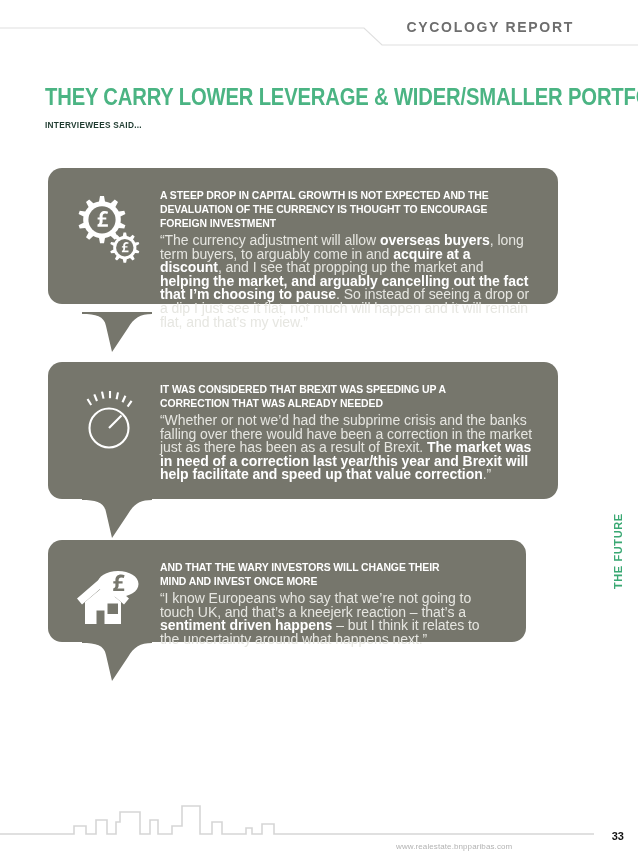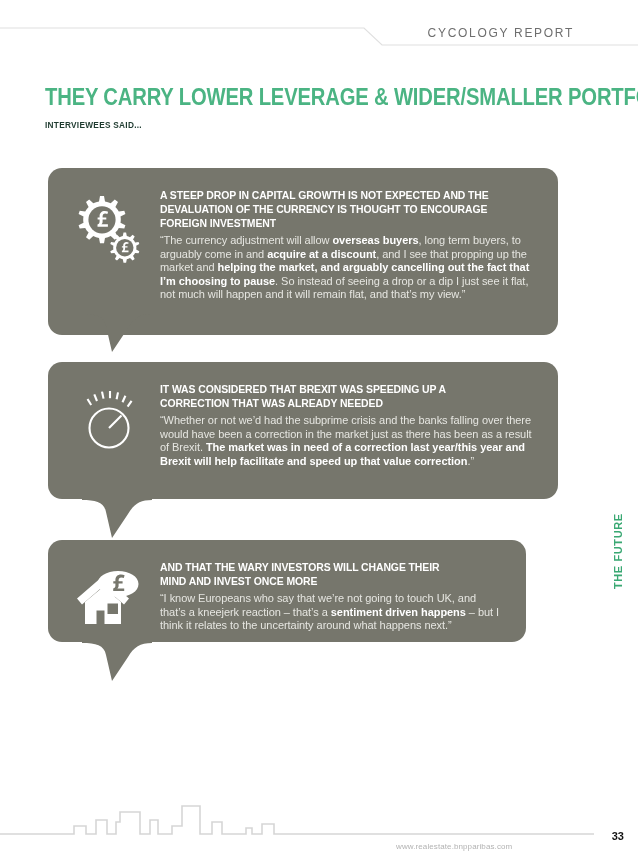--- a/index.html
+++ b/index.html
@@ -28,27 +28,27 @@
     width: 638px;
     height: 60px;
   }
   .header-rule {
     position: absolute;
     top: 20px; left: 0;
     width: 638px; height: 34px;
   }
   .header-title {
     position: absolute;
-    top: 26px;
+    top: 19px;
     right: 64px;
-    font-size: 12px;
+    font-size: 14px;
     letter-spacing: 1.7px;
     color: #6e6e6e;
     font-family: "Liberation Sans", sans-serif;
-    font-weight: 400;
+    font-weight: 700;
     white-space: nowrap;
   }
 
   
   .section-title {
     position: absolute;
     top: 84px;
     left: 45px;
     font-family: "Liberation Sans Narrow", "Liberation Sans", sans-serif;
     font-weight: bold;
@@ -97,39 +97,39 @@
     font-weight: bold;
     font-size: 11.6px;
     line-height: 14px;
     color: #ffffff;
     letter-spacing: -0.1px;
     transform: scaleX(0.90);
     transform-origin: left top;
     margin-bottom: 4px;
   }
   .bubble-quote {
-    font-size: 11px;
+    font-size: 14px;
     line-height: 13.6px;
     color: #e6e6e1;
     letter-spacing: -0.05px;
   }
   .bubble-quote b {
     color: #ffffff;
     font-weight: bold;
   }
   .bubble-icon {
     position: absolute;
     left: 24px;
     top: 22px;
     width: 74px;
     height: 74px;
   }
 
   
-  #bubble-1 { left: 48px; top: 168px; width: 510px; height: 167px; }
+  #bubble-1 { left: 48px; top: 168px; width: 510px; height: 136px; }
   #bubble-1 .bubble-tail { left: 34px; top: 144px; }
   #bubble-2 { left: 48px; top: 362px; width: 510px; height: 137px; }
   #bubble-2 .bubble-tail { left: 34px; top: 136px; }
   #bubble-3 { left: 48px; top: 540px; width: 478px; height: 102px; }
   #bubble-3 .bubble-tail { left: 34px; top: 101px; }
 
   
   .side-tab {
     position: absolute;
     right: 8px;

